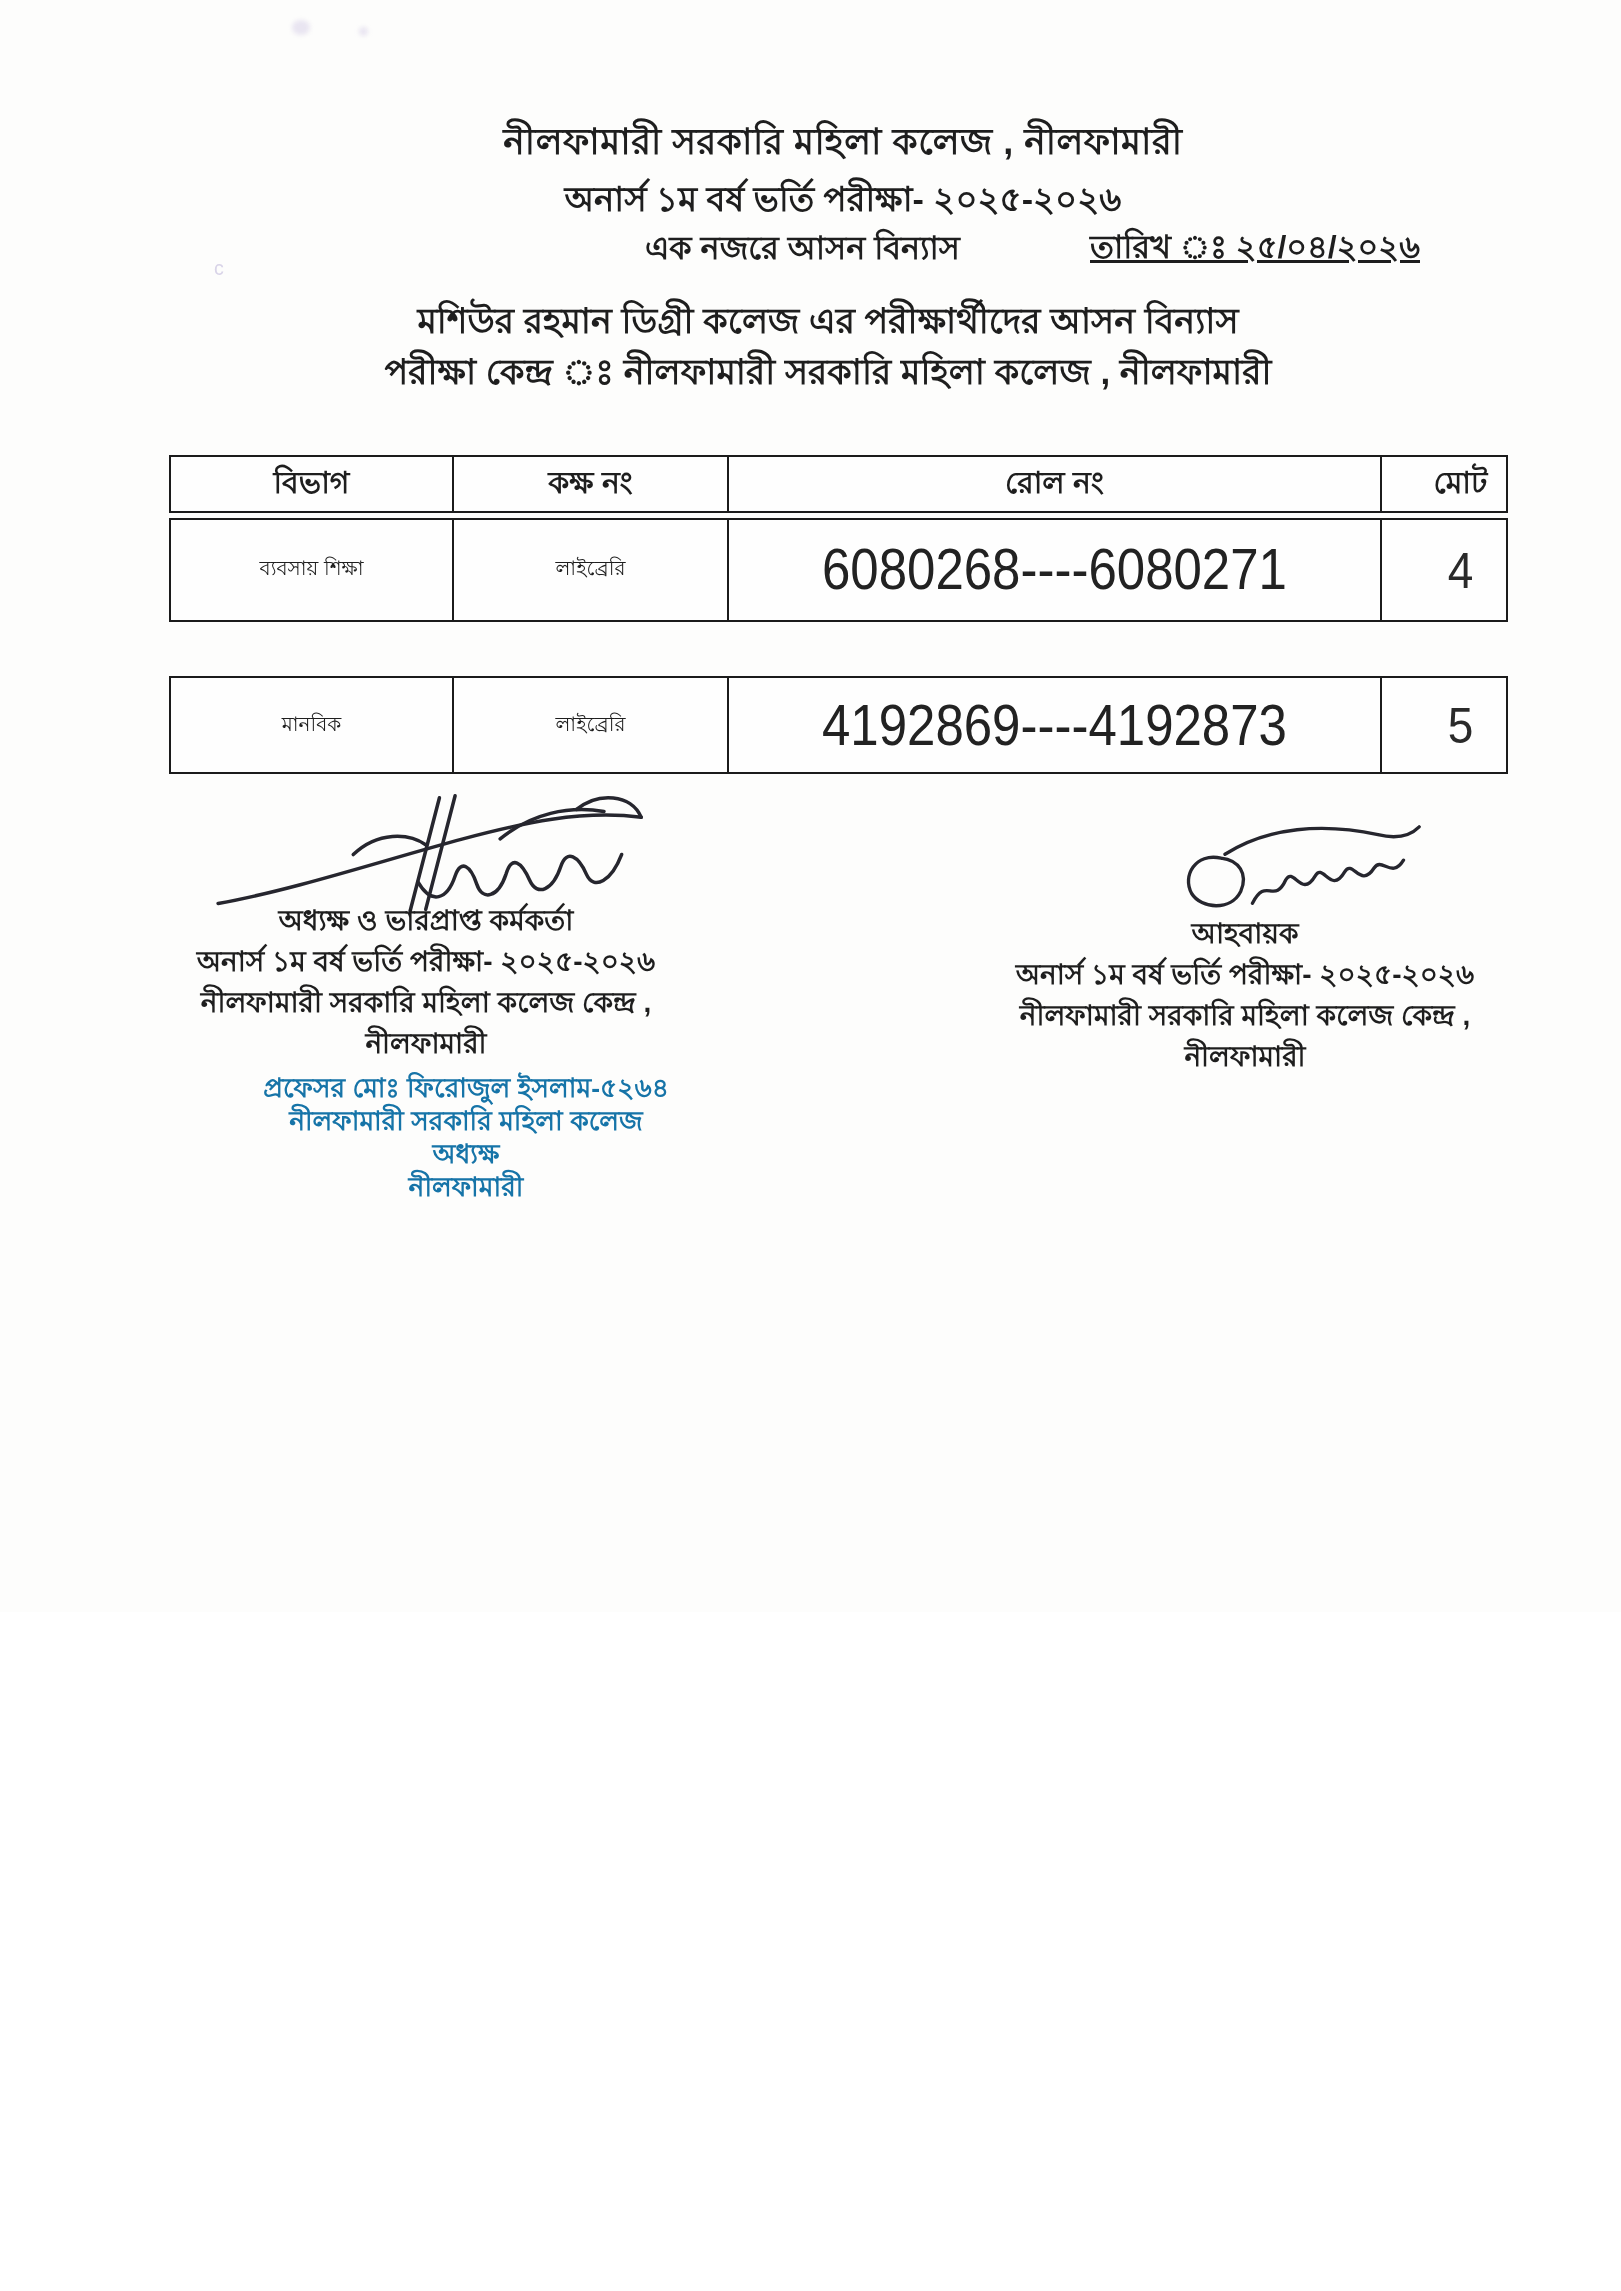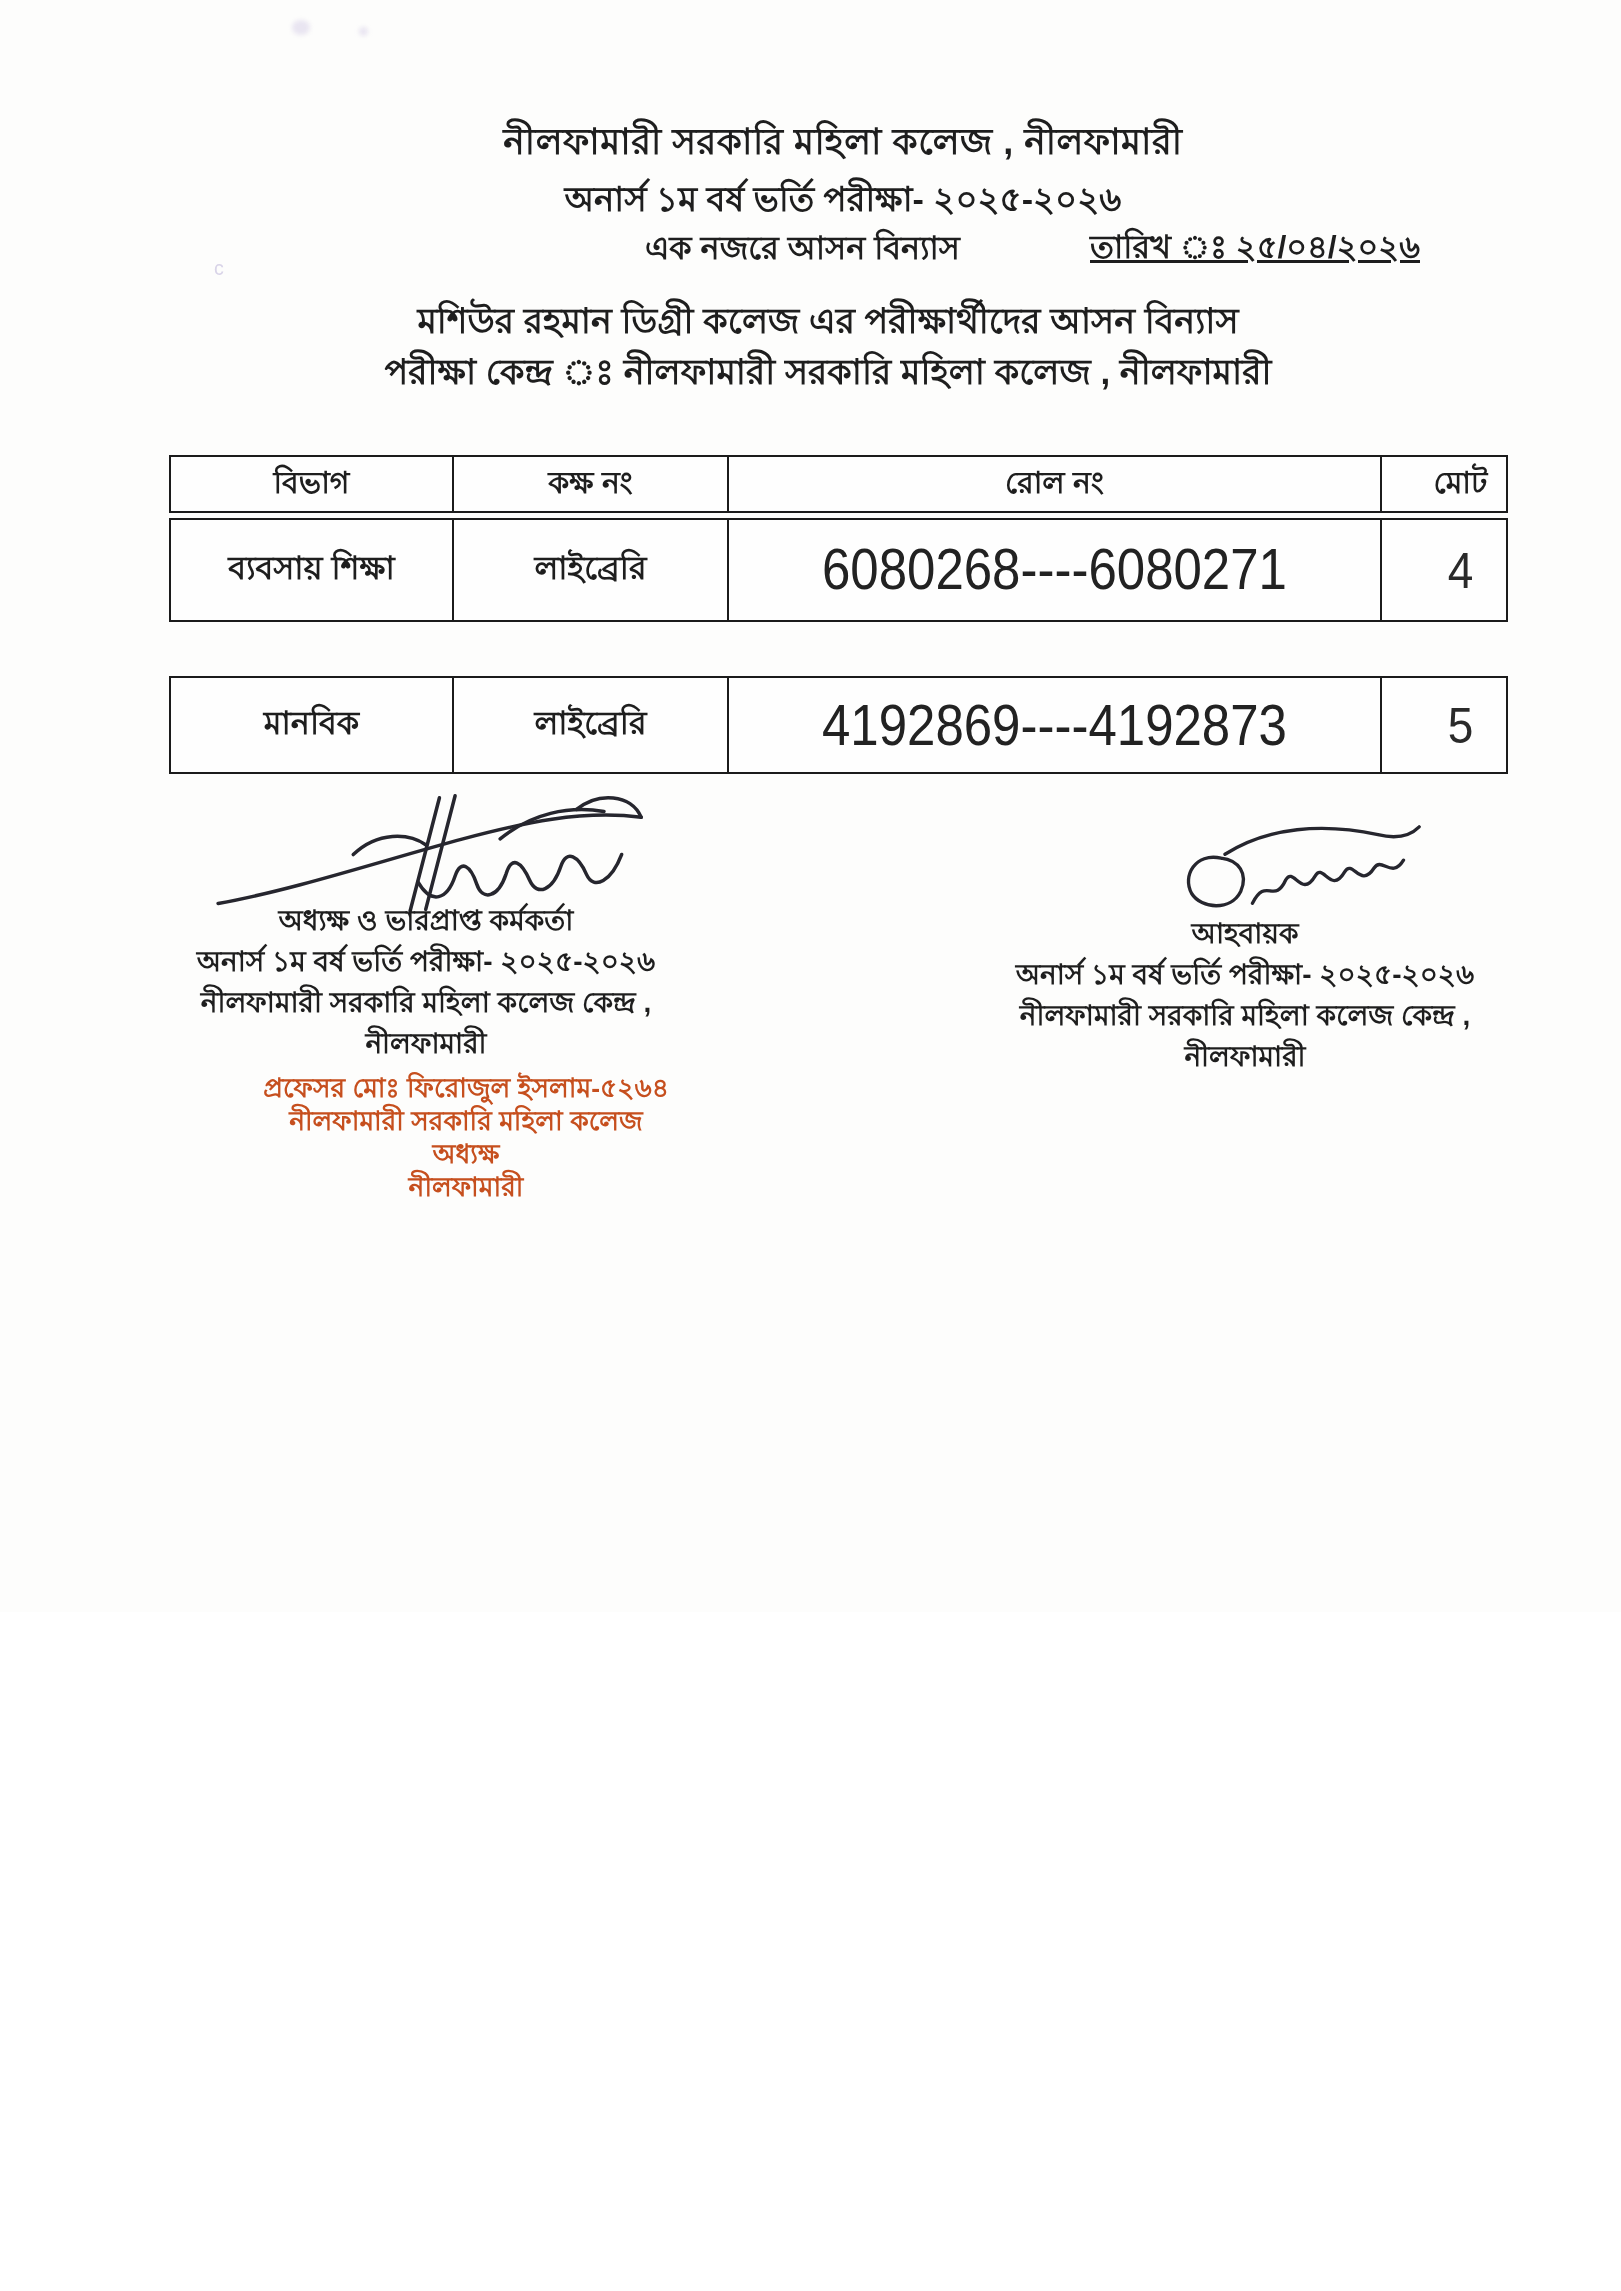--- a/index.html
+++ b/index.html
@@ -43,21 +43,21 @@
     box-sizing: border-box;
     overflow: hidden;
     text-align: center;
   }
   .tcell:last-child { border-right: none; padding-left: 33px; }
   .c1 { width: 21.2%; }
   .c2 { width: 20.6%; }
   .c3 { flex: 1; }
   .c4 { width: 9.3%; }
   .thead .tcell span { font-size: 30px; font-weight: bold; }
-  .bn-cell { font-size: 32px; font-weight: bold; }
+  .bn-cell { font-size: 20px; font-weight: normal; }
   .roll-cell { font-size: 51px; font-weight: 500; letter-spacing: 0px; transform: scaleY(1.12); color: #222; }
   .total-cell { font-size: 46px; font-weight: 400; transform: scaleY(1.1); color: #2a2a2a; }
 
   
   .sig-svg { position: absolute; }
   .sig-left-svg { top: 784px; left: 206px; }
   .sig-right-svg { top: 815px; left: 1174px; }
   .sig-block { position: absolute; width: 490px; text-align: center; font-size: 28px; font-weight: bold; line-height: 41px; }
   .sig-block-left { top: 900px; left: 181px; }
   .sig-block-right { top: 913px; left: 1000px; }
@@ -161,21 +161,21 @@
       <path d="M80,90 C94,62 102,92 114,66 C122,52 130,86 144,62 C152,48 160,82 174,58 C182,44 190,76 204,54 C212,42 222,66 234,46"></path>
     </g>
   </svg>
   <div class="sig-block sig-block-right">
     <div>আহবায়ক</div>
     <div>অনার্স  ১ম বর্ষ ভর্তি পরীক্ষা- ২০২৫-২০২৬</div>
     <div>নীলফামারী সরকারি মহিলা কলেজ কেন্দ্র ,</div>
     <div>নীলফামারী</div>
   </div>
 
-  <div class="stamp" style="color: #c2410c;">
+  <div class="stamp" style="color: #0369a1;">
     <div>প্রফেসর মোঃ ফিরোজুল ইসলাম-৫২৬৪</div>
     <div>নীলফামারী সরকারি মহিলা কলেজ</div>
     <div>অধ্যক্ষ</div>
     <div>নীলফামারী</div>
   </div>
 
   <div class="speck speck-1"></div>
   <div class="speck speck-2"></div>
   <div class="cmark">c</div>
   <div class="scan-bottom-line"></div>

